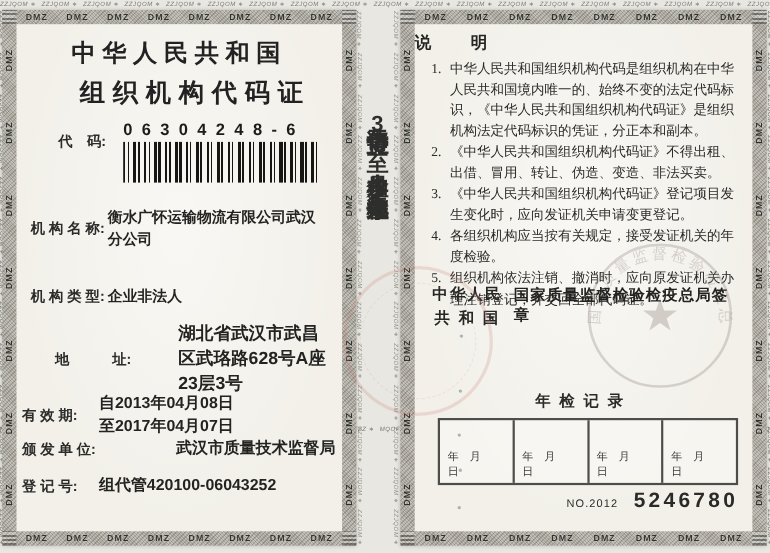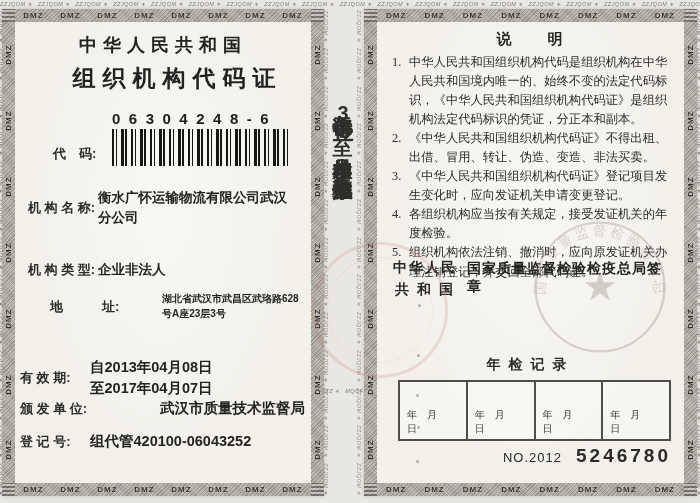--- a/index.html
+++ b/index.html
@@ -45,70 +45,70 @@
   .corner{position:absolute;width:13px;height:13px;background:
       repeating-linear-gradient(0deg, rgba(30,30,26,.4) 0 2px, rgba(255,255,255,.25) 2px 4px);}
   .corner.tl{top:0;left:0;} .corner.tr{top:0;right:0;}
   .corner.bl{bottom:0;left:0;} .corner.br{bottom:0;right:0;}
   .inner{position:absolute;inset:13px;background:
       radial-gradient(ellipse at 50% 40%, rgba(255,255,255,.5), rgba(0,0,0,0) 70%),
       var(--paper);}
 
   
   .title{position:absolute;top:11px;left:0;right:0;text-align:center;font-weight:bold;color:#222;}
-  .title .t1{font-size:18px;letter-spacing:6px;}
+  .title .t1{font-size:22px;letter-spacing:6px;}
   .title .t2{font-size:23px;letter-spacing:7px;margin-top:6px;margin-left:29px;}
   .row{position:absolute;left:0;right:6px;display:flex;align-items:center;}
   .lbl{font-size:13px;font-weight:600;flex:none;white-space:nowrap;color:#2b2b29;}
   .val{font-size:13.5px;font-weight:600;line-height:1.45;color:#232321;}
   .r-code{top:88px;align-items:flex-end;}
-  .r-code .lbl{margin-left:38px;width:59px;margin-bottom:3px;}
+  .r-code .lbl{margin-left:38px;width:59px;margin-bottom:28px;}
   .codeblock{width:180px;}
   .digits{font-size:15px;font-weight:bold;letter-spacing:8.5px;white-space:nowrap;color:#1c1c1a;}
   .barcode{margin-top:2px;width:178px;height:37px;background:
     repeating-linear-gradient(90deg,#161614 0 2px,rgba(0,0,0,0) 2px 4px,#161614 4px 5px,
       rgba(0,0,0,0) 5px 9px,#161614 9px 12px,rgba(0,0,0,0) 12px 13px,#161614 13px 15px,rgba(0,0,0,0) 15px 19px);}
   .r-name{top:166px;} .r-name .lbl{margin-left:13px;width:70px;} .r-name .val{width:202px;}
   .r-type{top:238px;} .r-type .lbl{margin-left:13px;width:70px;}
   .r-addr{top:270px;} .r-addr .lbl{margin-left:35px;width:112px;}
-  .r-addr .val{width:172px;font-size:10px;}
+  .r-addr .val{width:172px;font-size:16px;}
   .r-valid{top:335px;} .r-valid .lbl{margin-left:5px;width:70px;}
   .r-valid .val,.r-issuer .val,.r-reg .val{font-size:14.5px;}
   .r-issuer{top:376px;justify-content:space-between;} .r-issuer .lbl{margin-left:5px;width:70px;}
   .r-reg{top:409px;} .r-reg .lbl{margin-left:5px;width:70px;}
 
   
   .notice{position:absolute;left:326px;top:102px;height:394px;width:34px;
     writing-mode:vertical-rl;text-orientation:upright;font-size:20px;font-weight:600;
     letter-spacing:0;color:#2e2e2c;text-align:justify;line-height:34px;}
   .notice .tcy{text-combine-upright:all;}
 
   
-  .shuo{position:absolute;top:8px;left:0;right:0;text-align:center;
+  .shuo{position:absolute;top:8px;left:0;right:0;text-align:left;
     font-size:15px;font-weight:bold;letter-spacing:2px;color:#242422;}
   .items{position:absolute;top:31px;left:15px;right:9px;list-style:none;
     font-family:"Liberation Serif","DejaVu Serif",serif;font-size:12.3px;line-height:1.55;color:#2a2a28;}
   .items li{display:flex;}
   .items .num{flex:none;width:17px;}
   .items .txt{flex:1;}
   .seal{position:absolute;left:153px;top:195px;width:140px;height:140px;opacity:.85;}
   .sig{position:absolute;top:234px;left:14px;right:8px;display:flex;align-items:center;}
   .country{flex:none;width:68px;font-size:14px;font-weight:bold;line-height:22px;
     text-align:center;letter-spacing:2px;color:#262624;}
   .authority{font-size:14px;font-weight:bold;letter-spacing:1px;margin-left:8px;color:#222220;}
   .annual-title{position:absolute;top:334px;left:0;right:0;text-align:center;
     font-size:14px;font-weight:600;letter-spacing:8px;color:#2b2b29;}
   .yr-table{position:absolute;top:358px;left:21px;width:273px;height:61px;
     border:2px solid var(--table_line);display:flex;background:rgba(255,255,255,.35);}
   .yr-cell{flex:1;border-right:2px solid var(--table_line);position:relative;}
   .yr-cell:last-child{border-right:none;}
   .ymd{position:absolute;left:7px;right:10px;bottom:3px;display:flex;justify-content:space-between;
     font-size:10px;color:#3a3a38;}
   .serial{position:absolute;top:423px;right:13px;display:flex;align-items:baseline;color:#2a2a28;}
-  .no-pre{font-size:13px;letter-spacing:1px;}
+  .no-pre{font-size:10px;letter-spacing:1px;}
   .no-num{font-size:19px;font-weight:bold;letter-spacing:3px;margin-left:14px;}
   .dot{position:absolute;width:3px;height:3px;border-radius:50%;background:#6f6f6b;opacity:.5;}
 
   
   .red-stamp{position:absolute;left:312px;top:242px;width:136px;height:136px;border-radius:50%;
     border:3px solid var(--stamp_red);opacity:.22;pointer-events:none;transform:rotate(-12deg);}
   .red-stamp::after{content:"";position:absolute;inset:12px;border-radius:50%;
     border:1.5px dashed var(--stamp_red);opacity:.7;}
 </style>
 </head>

